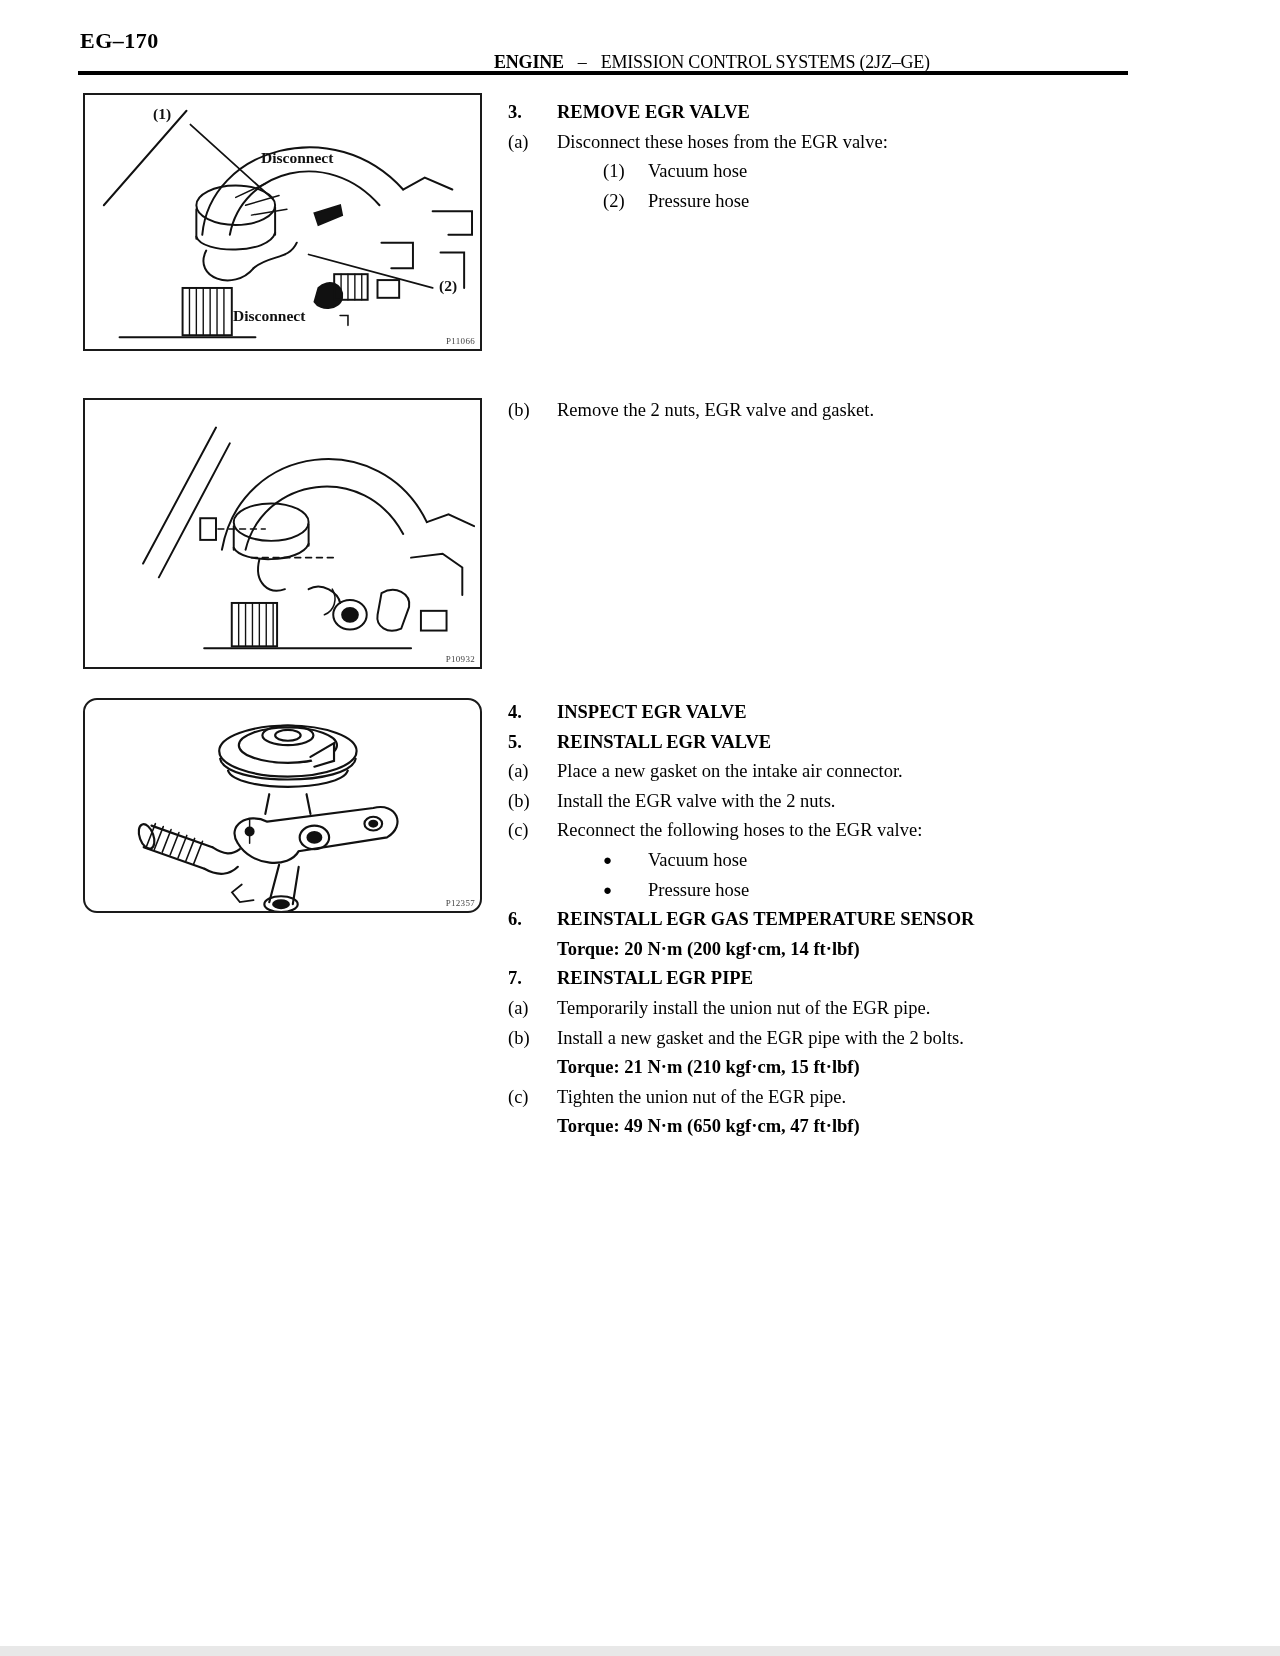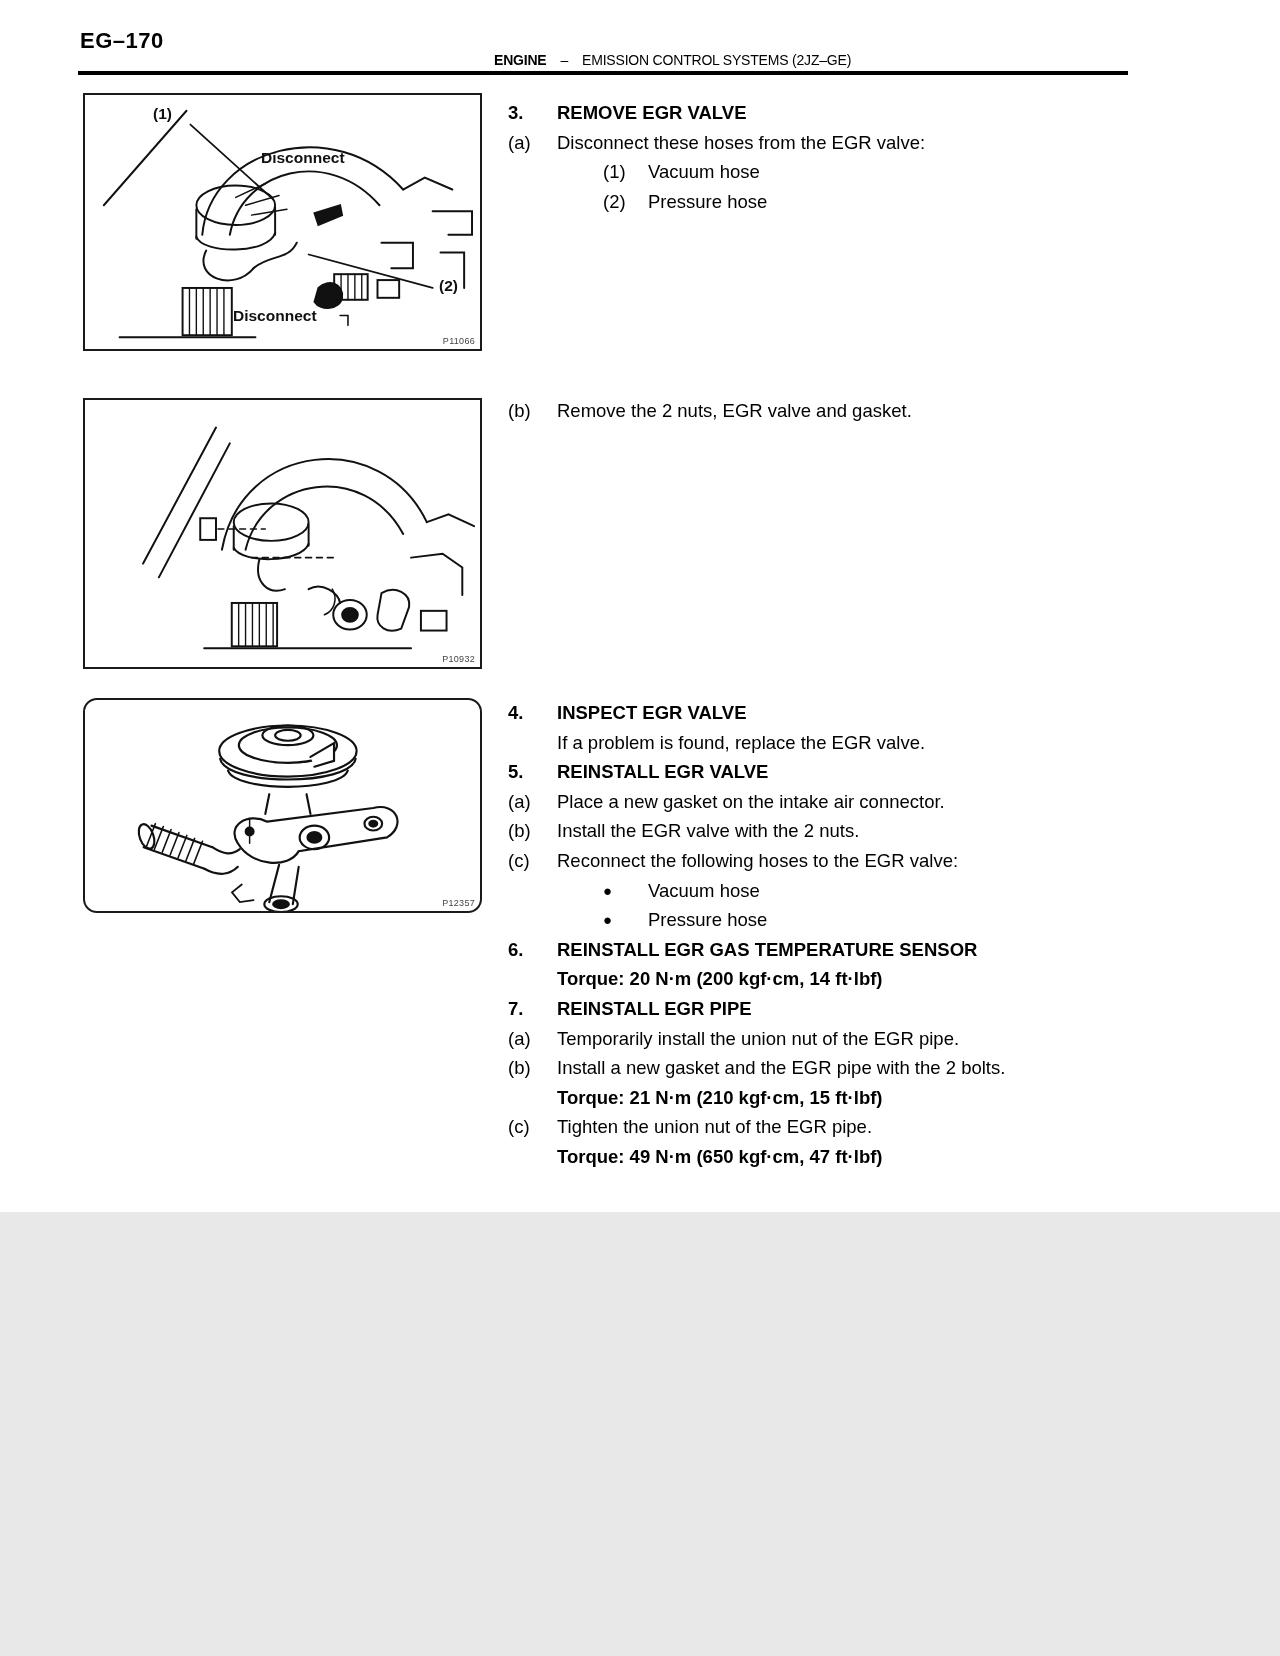--- a/index.html
+++ b/index.html
@@ -1,22 +1,22 @@
 <!DOCTYPE html>
 <html><head>
 <meta charset="utf-8">
 <style>
   html,body{margin:0;padding:0;background:#e8e8e8;}
   .page{
-    position:relative;width:1280px;height:1212px;background:#ffffff;
-    font-family:Liberation Sans, sans-serif;color:#000;overflow:hidden;
+    position:relative;width:1280px;height:1646px;background:#ffffff;
+    font-family:Liberation Serif, serif;color:#000;overflow:hidden;
   }
   
   .page-number{position:absolute;left:80px;top:28px;font-size:22px;font-weight:700;letter-spacing:.5px;}
-  .header-line{position:absolute;left:494px;top:52px;font-size:14px;white-space:nowrap;letter-spacing:-.2px;}
+  .header-line{position:absolute;left:494px;top:52px;font-size:18px;white-space:nowrap;letter-spacing:-.2px;}
   .header-line .sec{font-weight:700;}
   .header-line .sep{margin:0 14px;}
   .header-rule{position:absolute;left:78px;top:71px;width:1050px;height:3.5px;background:#000;}
   
   .figure-box{position:absolute;left:83px;width:399px;border:2.5px solid #1a1a1a;background:#fff;box-sizing:border-box;}
   #fig1{top:93px;height:258px;}
   #fig2{top:398px;height:271px;}
   #fig3{top:698px;height:215px;border-radius:14px;}
   .figure-box svg{position:absolute;left:0;top:0;width:100%;height:100%;}
   .fig-label{position:absolute;font-weight:700;font-size:15.5px;color:#111;white-space:nowrap;}
@@ -167,24 +167,20 @@
       <div class="step-row indent-0 style-normal">
         <span class="step-marker">(b)</span>
         <span class="step-text">Remove the 2 nuts, EGR valve and gasket.</span>
       </div>
     </div>
   <div class="steps-block" id="block3">
       <div class="step-row indent-0 style-heading">
         <span class="step-marker">4.</span>
         <span class="step-text">INSPECT EGR VALVE</span>
       </div>
-      <div class="step-row indent-0 style-normal">
-        <span class="step-marker"></span>
-        <span class="step-text">If a problem is found, replace the EGR valve.</span>
-      </div>
       <div class="step-row indent-0 style-heading">
         <span class="step-marker">5.</span>
         <span class="step-text">REINSTALL EGR VALVE</span>
       </div>
       <div class="step-row indent-0 style-normal">
         <span class="step-marker">(a)</span>
         <span class="step-text">Place a new gasket on the intake air connector.</span>
       </div>
       <div class="step-row indent-0 style-normal">
         <span class="step-marker">(b)</span>

